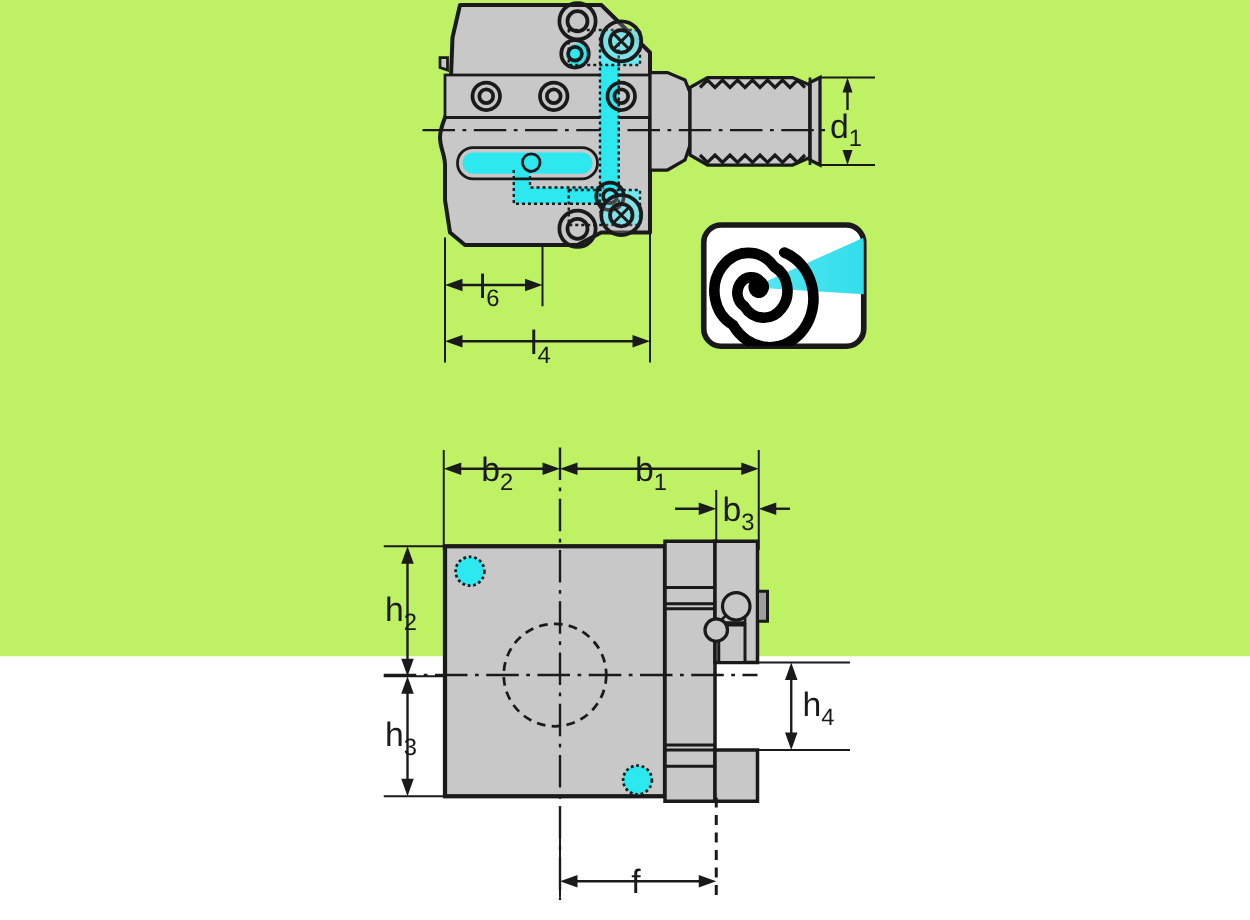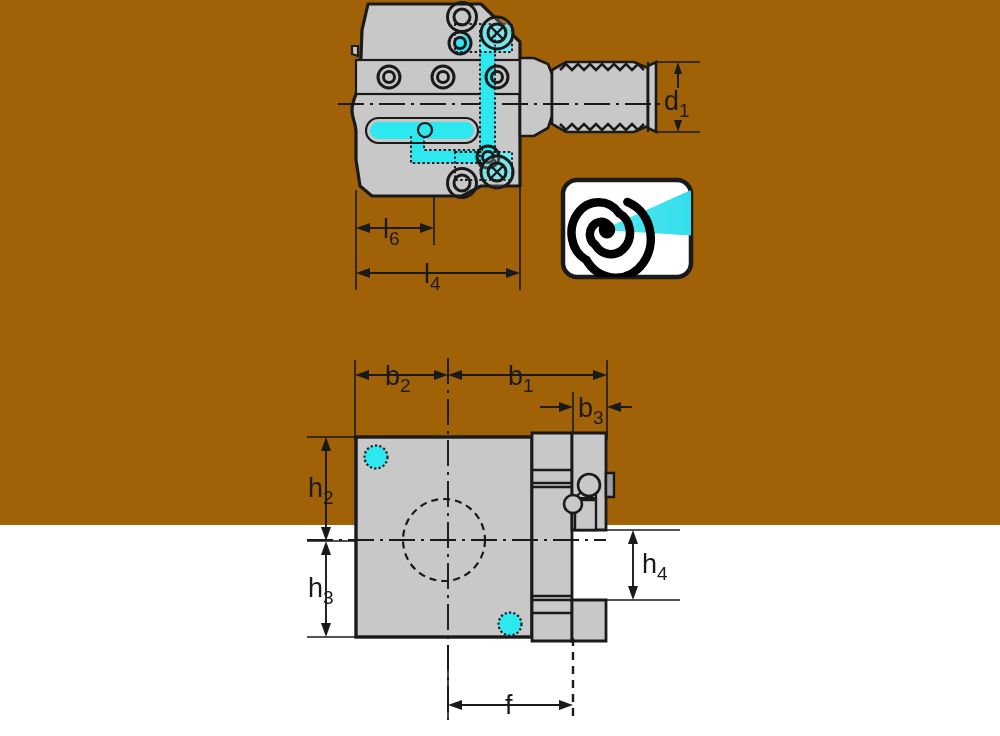--- a/index.html
+++ b/index.html
@@ -1,18 +1,18 @@
 <!DOCTYPE html>
 <html><head>
 <meta charset="utf-8">
 <style>
   html,body{margin:0;padding:0;background:#ffffff;}
   body{width:1000px;height:736px;overflow:hidden;
        font-family:"Liberation Sans","DejaVu Sans",sans-serif;}
-  #stage{position:relative;width:1000px;height:525px;background:#a16207;}
+  #stage{position:relative;width:1000px;height:525px;background:#bef264;}
   svg{display:block;}
   .dimlbl{font-family:"Liberation Sans","DejaVu Sans",sans-serif;
           font-size:27px;fill:#1a1a1a;}
   .dimsub{font-size:19px;}
 </style>
 </head>
 <body>
 
 <div id="stage">
 <svg width="1000" height="736" viewBox="0 0 1000 736" xmlns="http://www.w3.org/2000/svg">

